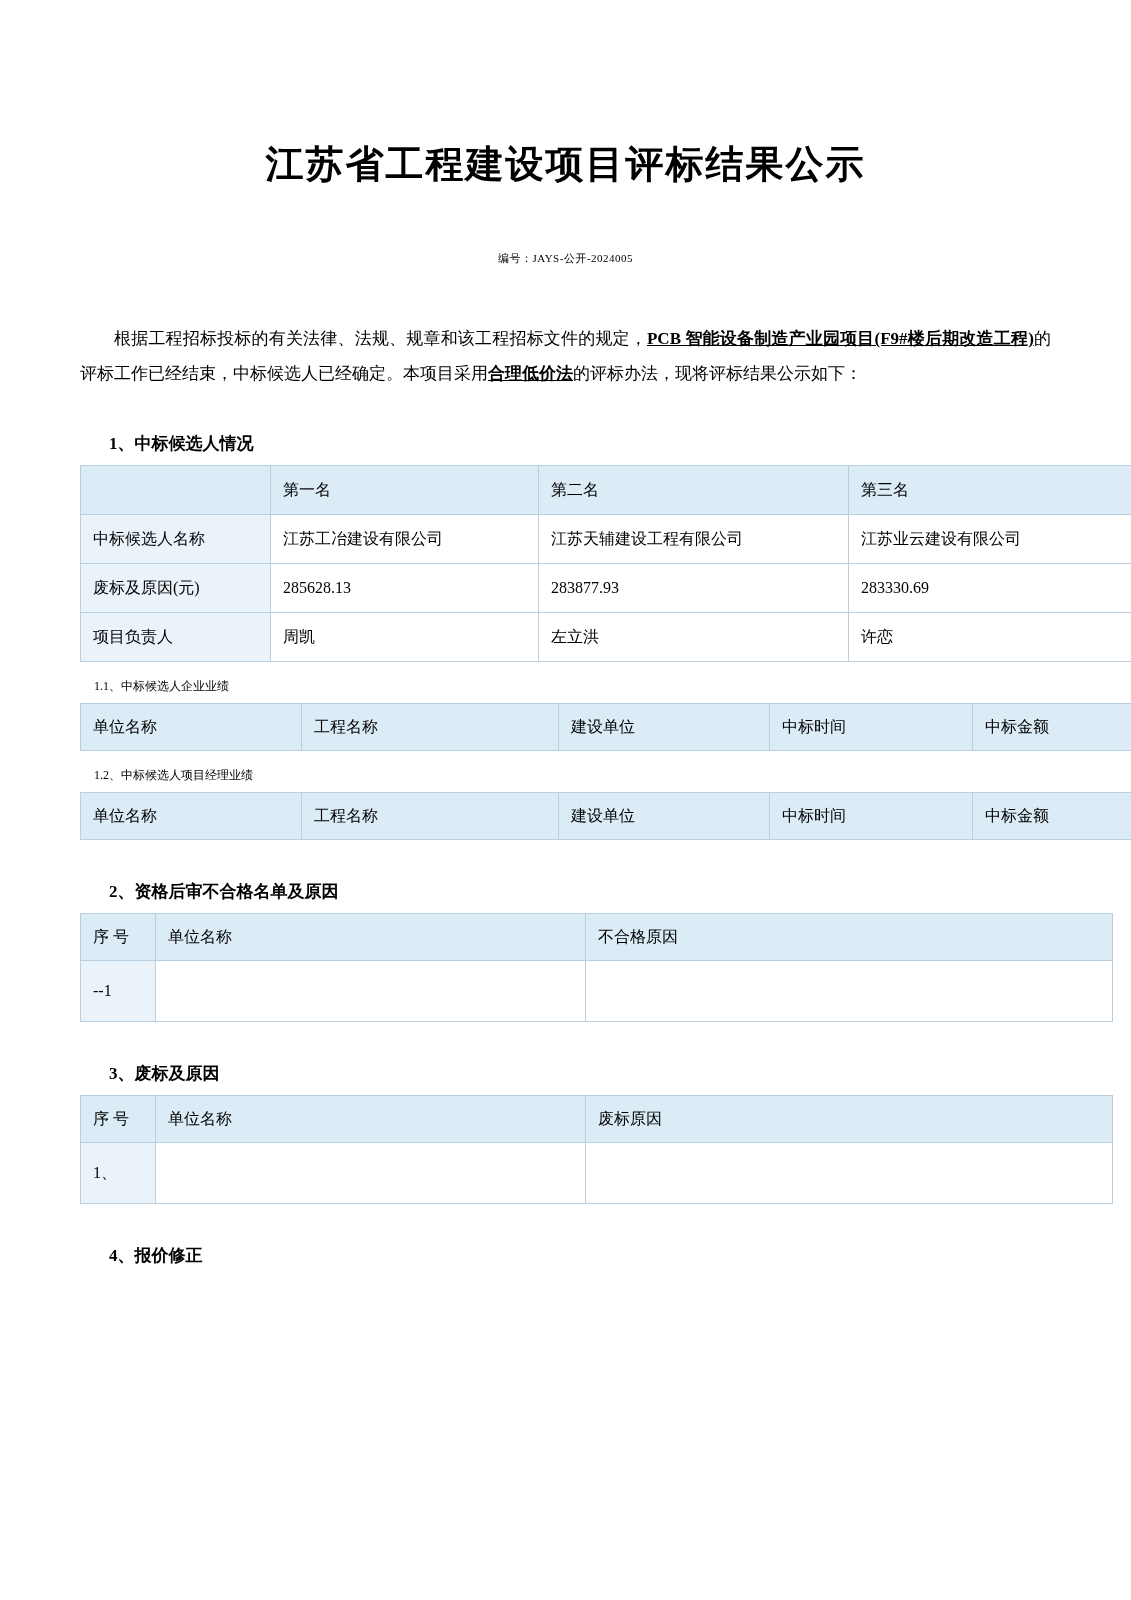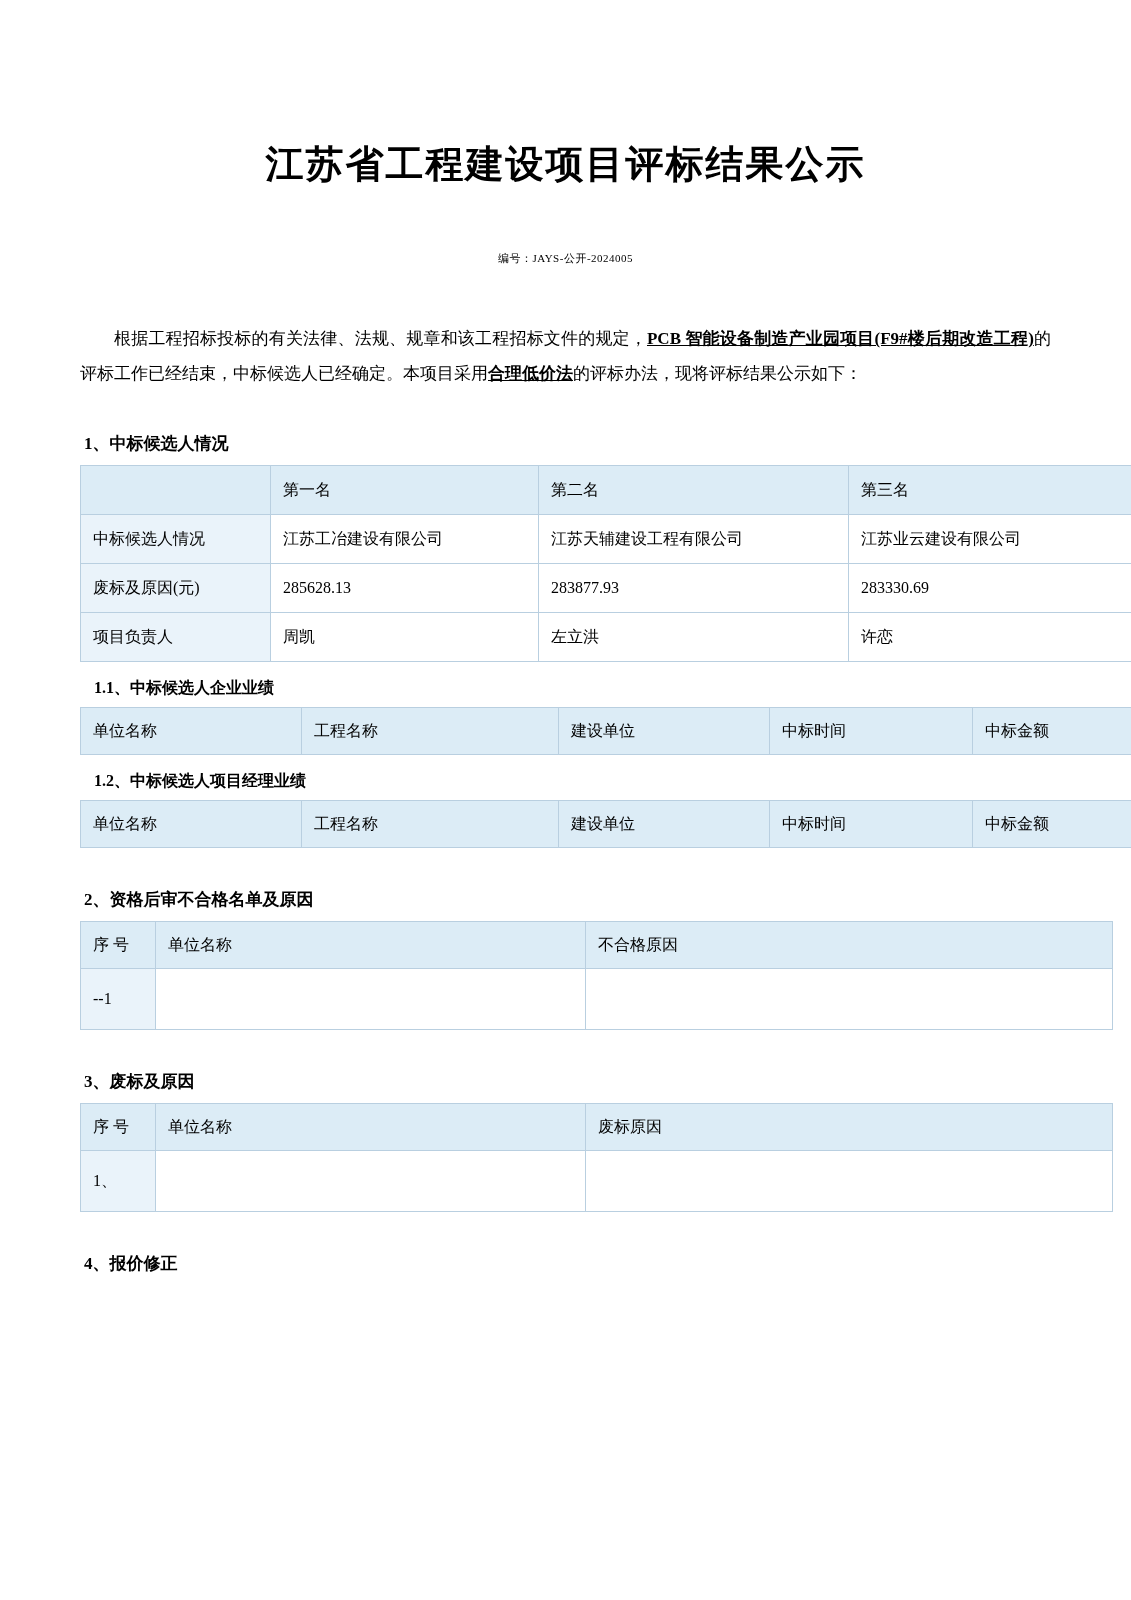--- a/index.html
+++ b/index.html
@@ -45,25 +45,25 @@
     text-justify: inter-ideograph;
     text-indent: 2em;
   }
   .intro .bold-underline {
     font-weight: bold;
     text-decoration: underline;
   }
   .section-heading {
     font-weight: bold;
     font-size: 17px;
-    margin: 40px 0 10px 4px;
+    margin: 40px 0 10px 29px;
   }
   .sub-heading {
-    font-weight: bold;
-    font-size: 16px;
+    font-weight: normal;
+    font-size: 12px;
     margin: 16px 0 8px 14px;
   }
   table {
     border-collapse: collapse;
     width: 100%;
     table-layout: fixed;
     font-size: 16px;
   }
   table td {
     border: 1px solid #b9cfe0;
@@ -119,21 +119,21 @@
 
   <table class="t-candidates">
     <tbody>
       <tr>
         <td class="hdr-cell c0"></td>
         <td class="hdr-cell c1">第一名</td>
         <td class="hdr-cell c2">第二名</td>
         <td class="hdr-cell c3">第三名</td>
       </tr>
       <tr>
-        <td class="row-label c0">中标候选人情况</td>
+        <td class="row-label c0">中标候选人名称</td>
         <td class="cell-plain c1">江苏工冶建设有限公司</td>
         <td class="cell-plain c2">江苏天辅建设工程有限公司</td>
         <td class="cell-plain c3">江苏业云建设有限公司</td>
       </tr>
       <tr>
         <td class="row-label c0">废标及原因(元)</td>
         <td class="cell-plain c1">285628.13</td>
         <td class="cell-plain c2">283877.93</td>
         <td class="cell-plain c3">283330.69</td>
       </tr>

